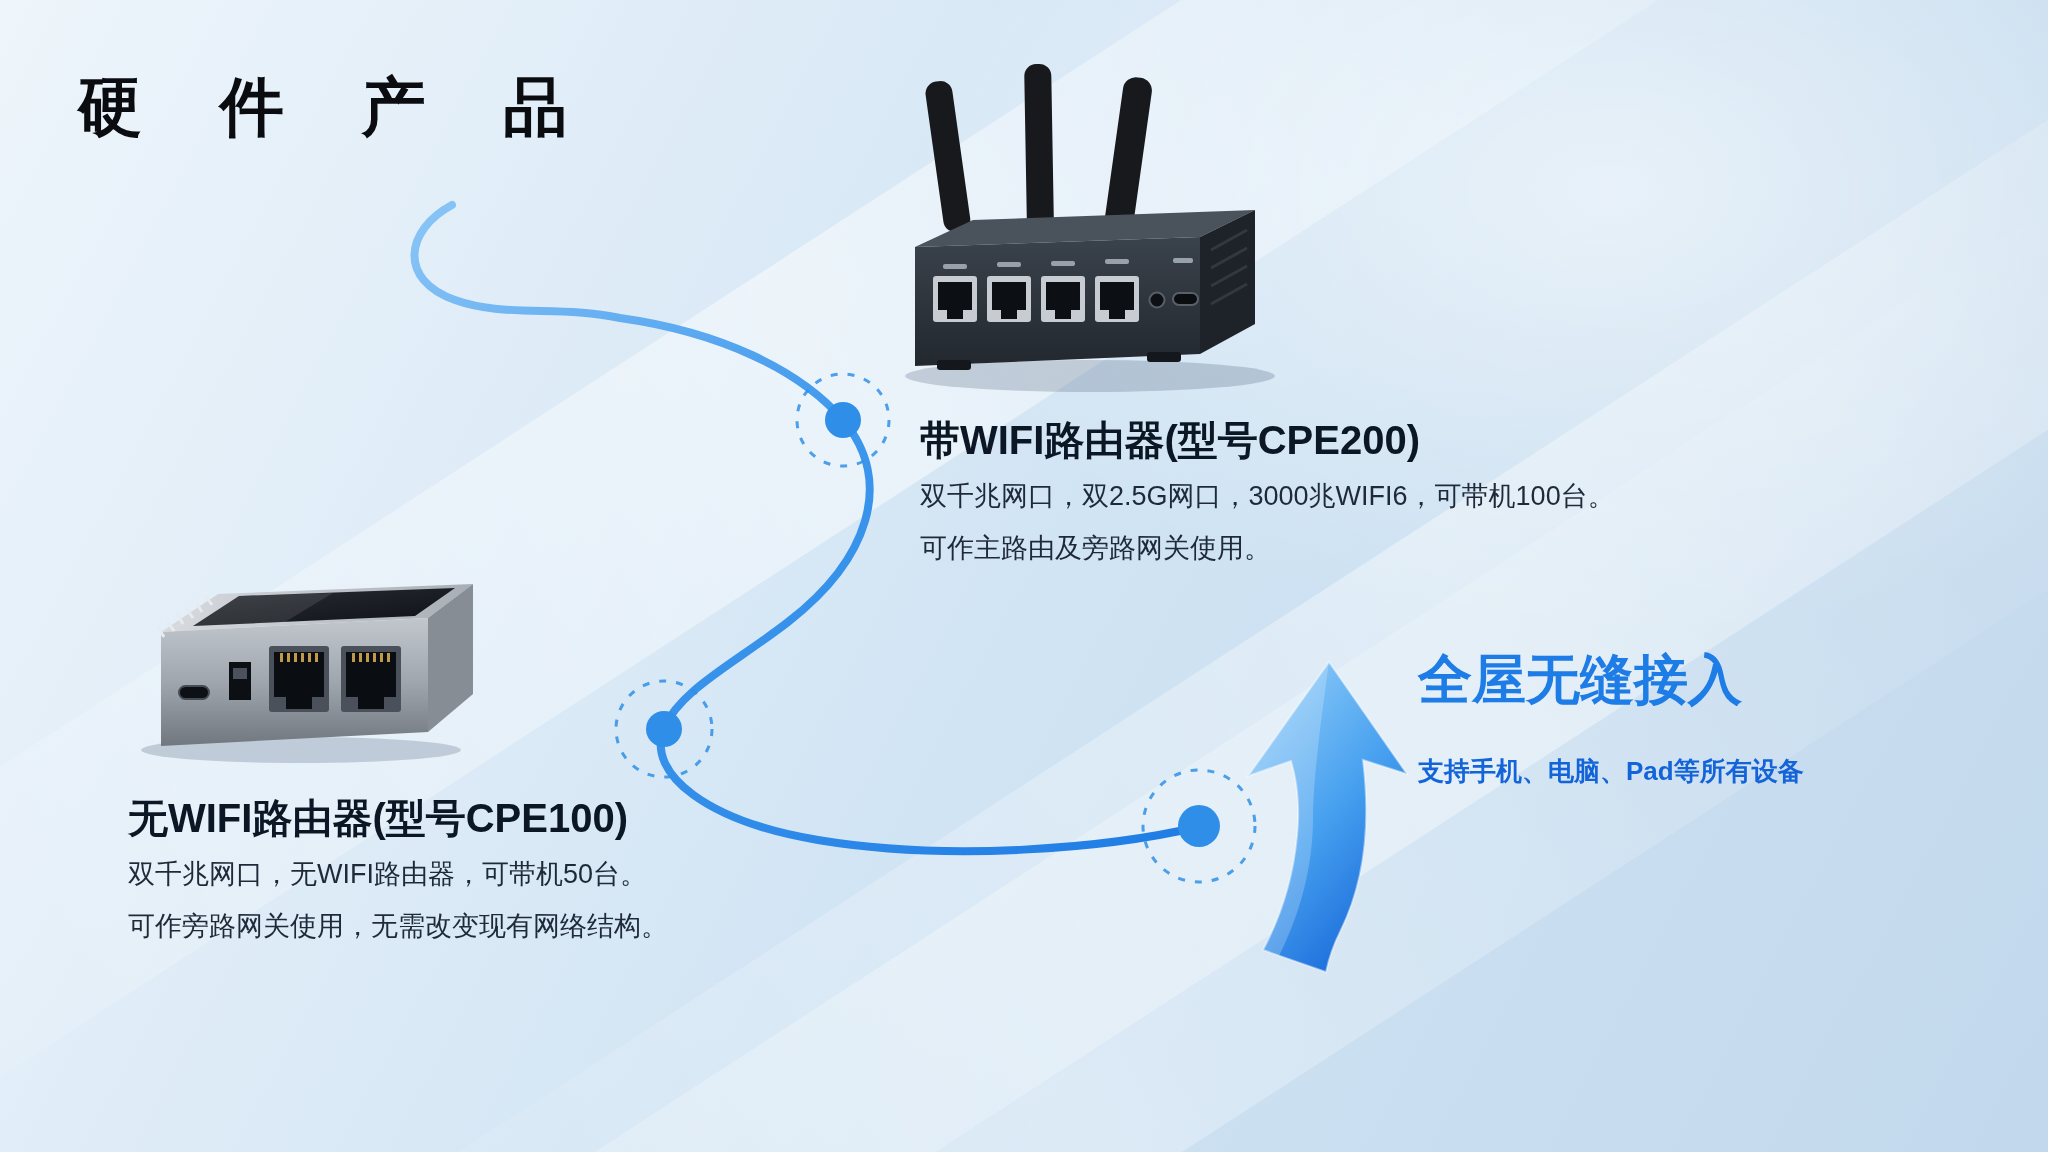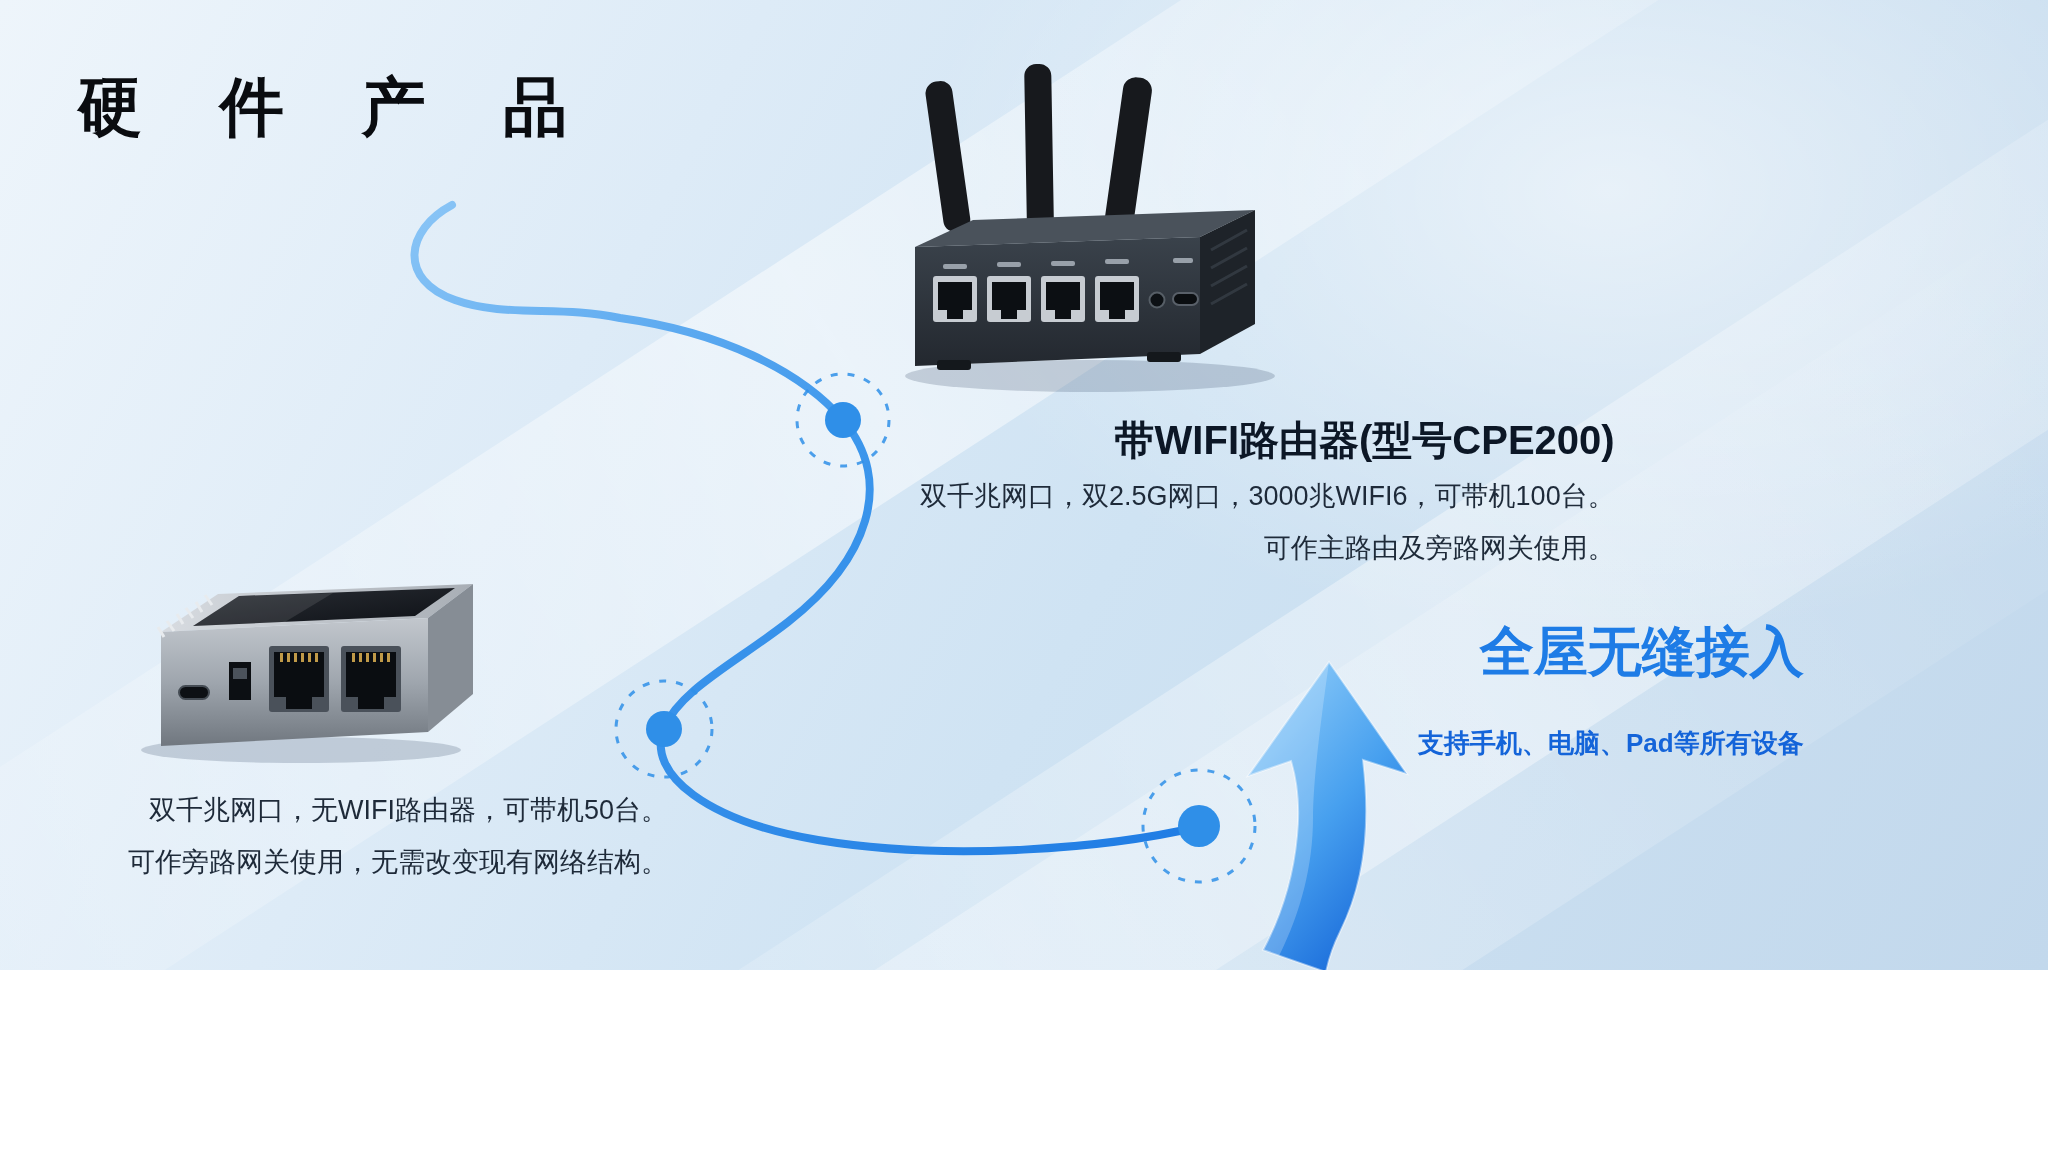--- a/index.html
+++ b/index.html
@@ -1,23 +1,22 @@
 <!DOCTYPE html>
 <html><head>
 <meta charset="utf-8">
 <style>
   html, body { margin: 0; padding: 0; }
   body {
     width: 2048px; height: 1152px; overflow: hidden;
     font-family: "Liberation Sans", "DejaVu Sans", sans-serif;
   }
   .slide {
-    position: relative; width: 2048px; height: 970px; overflow: hidden;
+    position: relative; width: 2048px; height: 1152px; overflow: hidden;
     background: linear-gradient(118deg, #eef5fb 0%, #ddebf7 30%, #cfe3f3 55%, #c2d8ec 100%);
-    text-align: right;
   }
   .streak {
     position: absolute; width: 2700px; height: 260px; pointer-events: none;
     background: linear-gradient(90deg, rgba(255,255,255,0) 0%, rgba(255,255,255,0.5) 50%, rgba(255,255,255,0) 100%);
     transform: rotate(-33deg);
   }
   .s1 { left: -500px; top: 240px; }
   .s2 { left: 120px; top: 520px; opacity: .8; }
   .s3 { left: -320px; top: 900px; opacity: .6; height: 320px; }
   .glow {
@@ -31,21 +30,21 @@
   .router { position: absolute; }
   .router-cpe200 { left: 895px; top: 52px; width: 390px; height: 345px; }
   .router-cpe100 { left: 133px; top: 536px; width: 350px; height: 230px; }
   .flow { position: absolute; left: 0; top: 0; width: 2048px; height: 1152px; pointer-events: none; }
   .info { position: absolute; }
   .info-cpe200 { left: 920px; top: 418px; }
   .info-cpe100 { left: 128px; top: 796px; }
   .p-name { font-size: 40px; font-weight: 700; color: #0c1726; line-height: 1.1; margin: 0 0 20px 0; }
   .p-desc { font-size: 27px; font-weight: 400; color: #1e2a39; line-height: 1.1; margin: 0 0 22px 0; }
   .arrow { position: absolute; left: 1243px; top: 660px; width: 168px; height: 318px; }
-  .features { position: absolute; left: 1418px; top: 622px; }
+  .features { position: absolute; left: 1418px; top: 650px; }
   .feat-h { font-size: 54px; font-weight: 800; color: #1e7ce6; line-height: 1.1; margin: 0 0 48px 0; }
   .feat-h.second { margin-bottom: 42px; }
   .feat-d { font-size: 26px; font-weight: 700; color: #1464d9; line-height: 1.15; margin: 0 0 26px 0; }
 </style>
 </head>
 <body>
 
 <div class="slide">
 
   <div class="streak s1"></div>
@@ -183,20 +182,21 @@
     </svg>
   </div>
 
   <div class="info info-cpe200">
     <div class="p-name">带WIFI路由器(型号CPE200)</div>
     <div class="p-desc">双千兆网口，双2.5G网口，3000兆WIFI6，可带机100台。</div>
     <div class="p-desc">可作主路由及旁路网关使用。</div>
   </div>
 
   <div class="info info-cpe100">
+    <div class="p-name">无WIFI路由器(型号CPE100)</div>
     <div class="p-desc">双千兆网口，无WIFI路由器，可带机50台。</div>
     <div class="p-desc">可作旁路网关使用，无需改变现有网络结构。</div>
   </div>
 
   <svg class="arrow" viewBox="0 0 168 318" aria-hidden="true">
     <defs>
       <linearGradient id="arrowGrad" x1="0.2" y1="0" x2="0.8" y2="1">
         <stop offset="0" stop-color="#8fccf9"></stop>
         <stop offset="0.5" stop-color="#47a0ef"></stop>
         <stop offset="1" stop-color="#1161d6"></stop>

